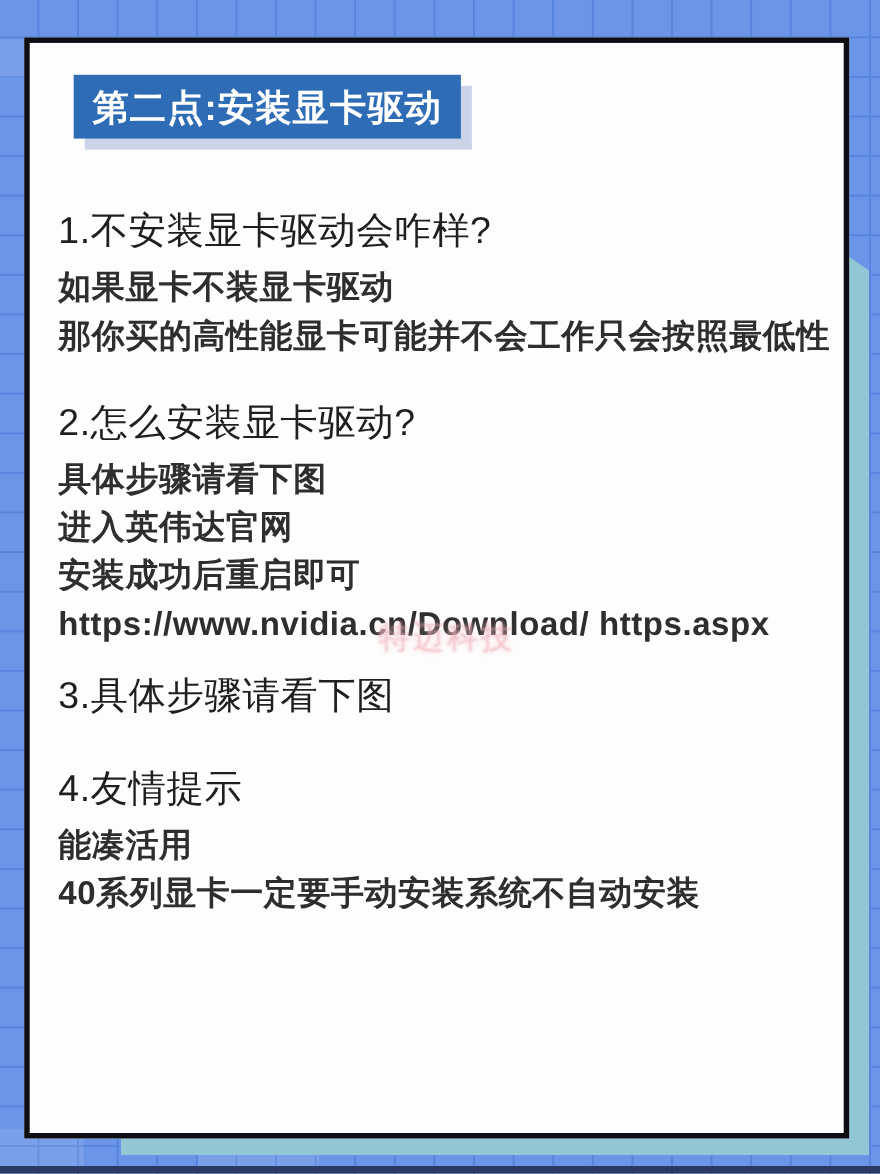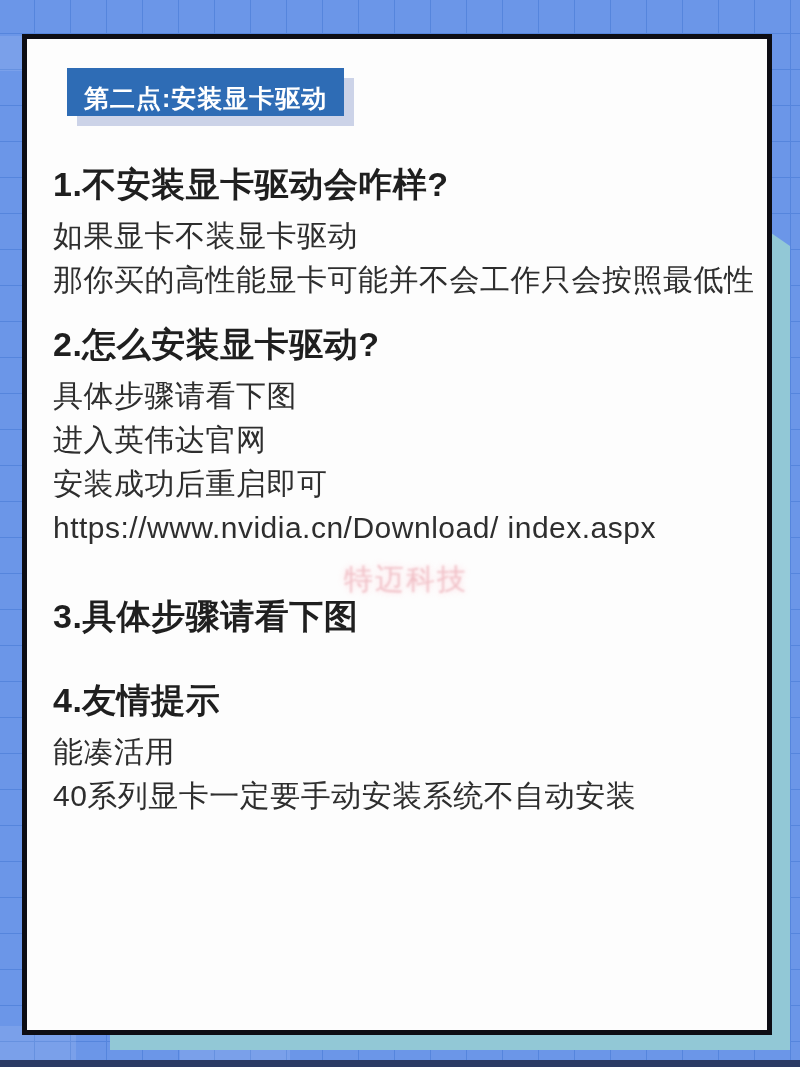--- a/index.html
+++ b/index.html
@@ -48,48 +48,48 @@
     position:absolute;left:22px;top:34px;width:750px;height:1001px;
     box-sizing:border-box;
     background:var(--card_bg);
     border:5px solid var(--card_border);
     padding:29px 22px 0 26px;
   }
   .badge{
     display:inline-block;
     background:var(--badge_bg);
     color:#ffffff;
-    font-size:25px;
+    font-size:33px;
     font-weight:bold;
     line-height:60px;
-    height:48px;
+    height:58px;
     padding:0 17px;
     letter-spacing:1px;
     box-shadow:10px 10px 0 var(--badge_shadow);
     margin-left:14px;
-    margin-bottom:46px;
+    margin-bottom:62px;
   }
   section{margin:0;}
-  .sec-2{margin-top:20px;}
-  .sec-3{margin-top:44px;}
+  .sec-2{margin-top:34px;}
+  .sec-3{margin-top:21px;}
   .sec-4{margin-top:40px;}
   h2{
     margin:0 0 8px 0;
     font-size:34px;
     line-height:44px;
-    font-weight:700;
+    font-weight:400;
     color:var(--heading_text);
     letter-spacing:0.5px;
   }
   h2.no-body{margin-bottom:0;}
   p.line{
     margin:0;
     font-size:30px;
     line-height:44px;
-    font-weight:400;
+    font-weight:700;
     color:var(--body_text);
     letter-spacing:0.5px;
     white-space:nowrap;
   }
   .watermark{
     position:absolute;left:344px;top:560px;
     font-size:29px;
     letter-spacing:2px;
     color:var(--watermark_pink);
     opacity:0.8;
@@ -115,21 +115,21 @@
     <h2>1.不安装显卡驱动会咋样?</h2>
     <p class="line">如果显卡不装显卡驱动</p>
     <p class="line">那你买的高性能显卡可能并不会工作只会按照最低性</p>
   </section>
 
   <section class="sec-2">
     <h2>2.怎么安装显卡驱动?</h2>
     <p class="line">具体步骤请看下图</p>
     <p class="line">进入英伟达官网</p>
     <p class="line">安装成功后重启即可</p>
-    <p class="line">https://www.nvidia.cn/Download/ index.aspx</p>
+    <p class="line">https://www.nvidia.cn/Download/ https.aspx</p>
   </section>
 
   <section class="sec-3">
     <h2 class="no-body">3.具体步骤请看下图</h2>
   </section>
 
   <section class="sec-4">
     <h2>4.友情提示</h2>
     <p class="line">能凑活用</p>
     <p class="line">40系列显卡一定要手动安装系统不自动安装</p>

